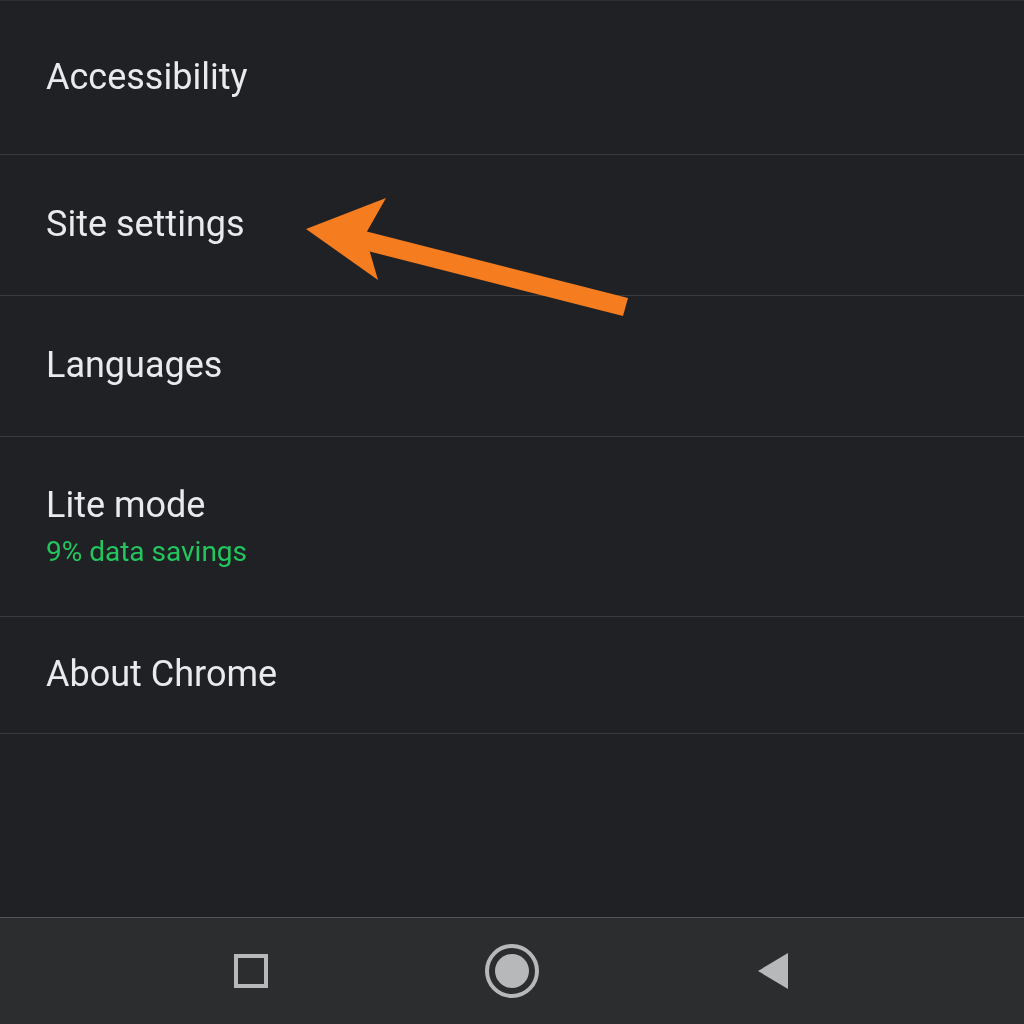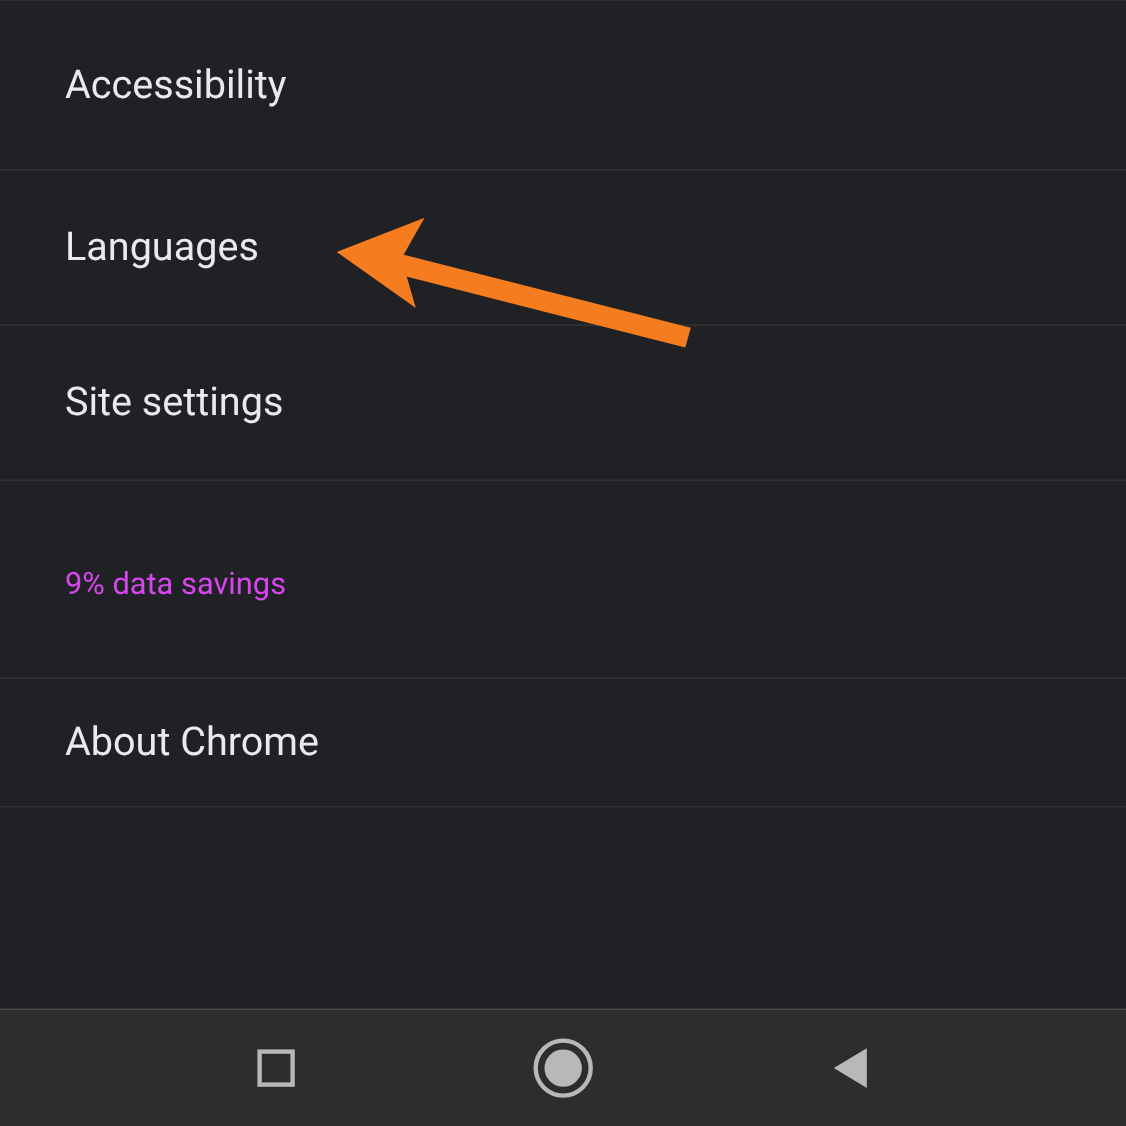--- a/index.html
+++ b/index.html
@@ -12,42 +12,42 @@
     overflow: hidden;
     position: relative;
   }
   .list {
     display: flex;
     flex-direction: column;
     width: 100%;
   }
   .item {
     border-top: 1px solid #3a3b3c;
-    padding: 0 59px;
+    padding: 0 46px;
     display: flex;
     flex-direction: column;
     justify-content: center;
     box-sizing: border-box;
     cursor: pointer;
   }
   .item-accessibility { height: 154px; border-top-color: #2d2e30; }
   .item-site-settings { height: 141px; }
   .item-languages     { height: 141px; }
   .item-lite-mode     { height: 180px; }
   .item-downloads     { height: 141px; }
   .item-about-chrome  { height: 118px; border-bottom: 1px solid #3a3b3c; }
 
   .title {
     color: #E8EAED;
     font-size: 36px;
     font-weight: 400;
     line-height: 1.2;
   }
   .subtitle {
-    color: #d946ef;
+    color: #22c55e;
     font-size: 28px;
     font-weight: 400;
     margin-top: 8px;
     line-height: 1.2;
   }
 
   
   .arrow-overlay {
     position: absolute;
     left: 298px;
@@ -108,29 +108,30 @@
 </style>
 </head>
 <body>
 
 <div class="list">
 
   <div class="item item-accessibility">
     <span class="title">Accessibility</span>
   </div>
 
+  <div class="item item-site-settings">
+    <span class="title">Site settings</span>
+  </div>
+
   <div class="item item-languages">
     <span class="title">Languages</span>
   </div>
 
-  <div class="item item-site-settings">
-    <span class="title">Site settings</span>
-  </div>
-
   <div class="item item-lite-mode">
+    <span class="title">Lite mode</span>
     <span class="subtitle">9% data savings</span>
   </div>
 
 
   <div class="item item-about-chrome">
     <span class="title">About Chrome</span>
   </div>
 
 </div>
 

